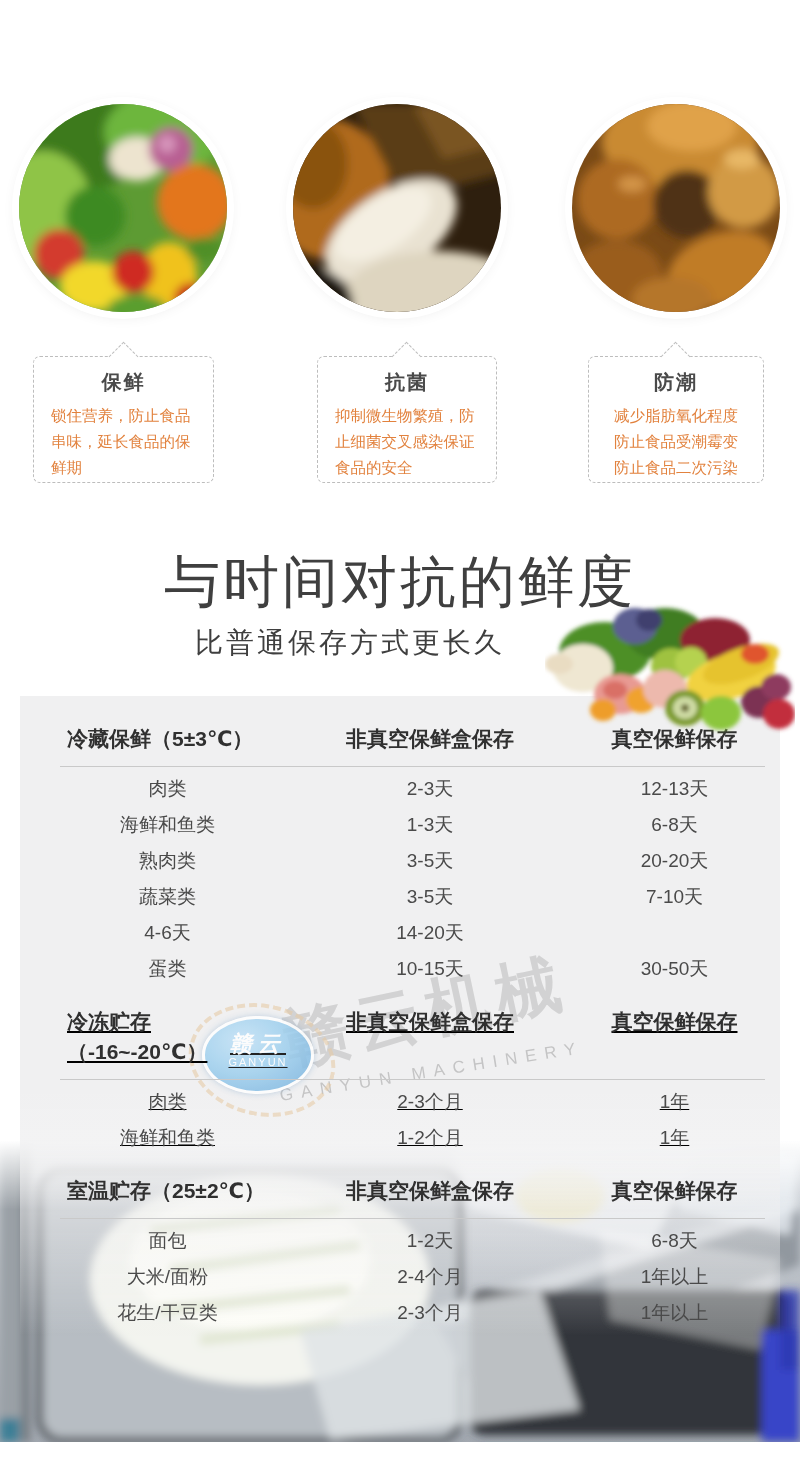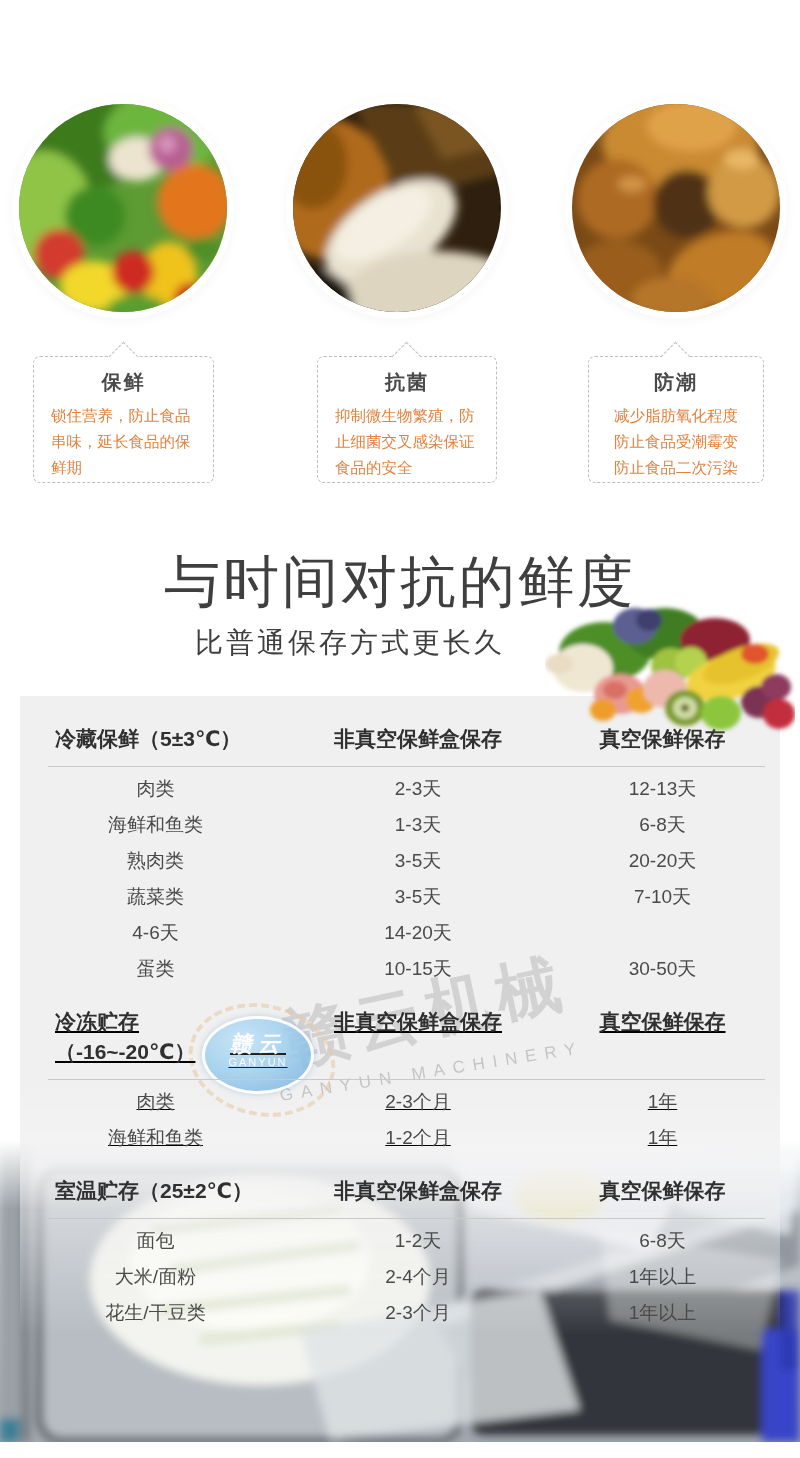--- a/index.html
+++ b/index.html
@@ -34,21 +34,21 @@
   .fruits{position:absolute;left:545px;top:594px;width:250px;height:145px;z-index:3;}
   .fruits svg{display:block;width:100%;height:100%;}
 
   
   .photo-strip{position:absolute;left:0;top:1140px;width:800px;height:302px;z-index:0;}
   .photo-strip svg{display:block;width:100%;height:100%;}
 
   
   .panel{position:absolute;left:20px;top:696px;width:760px;height:640px;z-index:1;
          background:linear-gradient(180deg,#f0f0f1 0%,#f0f0f1 62%,rgba(240,240,241,0) 100%);}
-  .panel-inner{position:relative;z-index:2;padding:28px 0 0 0;}
+  .panel-inner{position:relative;z-index:2;padding:28px 0 0 12px;}
   .trow{display:grid;grid-template-columns:235px 290px 199px;padding:0 18px 0 18px;}
   .trow>div{text-align:center;}
   .sec-header{font-size:21px;font-weight:bold;color:#303030;line-height:30px;}
   .sec-header .h1{text-align:left;padding-left:17px;}
   .sec-rule{height:0;border-bottom:1px solid #c9c9c9;margin:12px 15px 4px 28px;}
   .drow{font-size:19px;color:#4a4a4a;line-height:36px;}
   .sec{margin-bottom:0;}
   .sec2{margin-top:20px;text-decoration:underline;} .sec3{margin-top:20px;}
 
   

